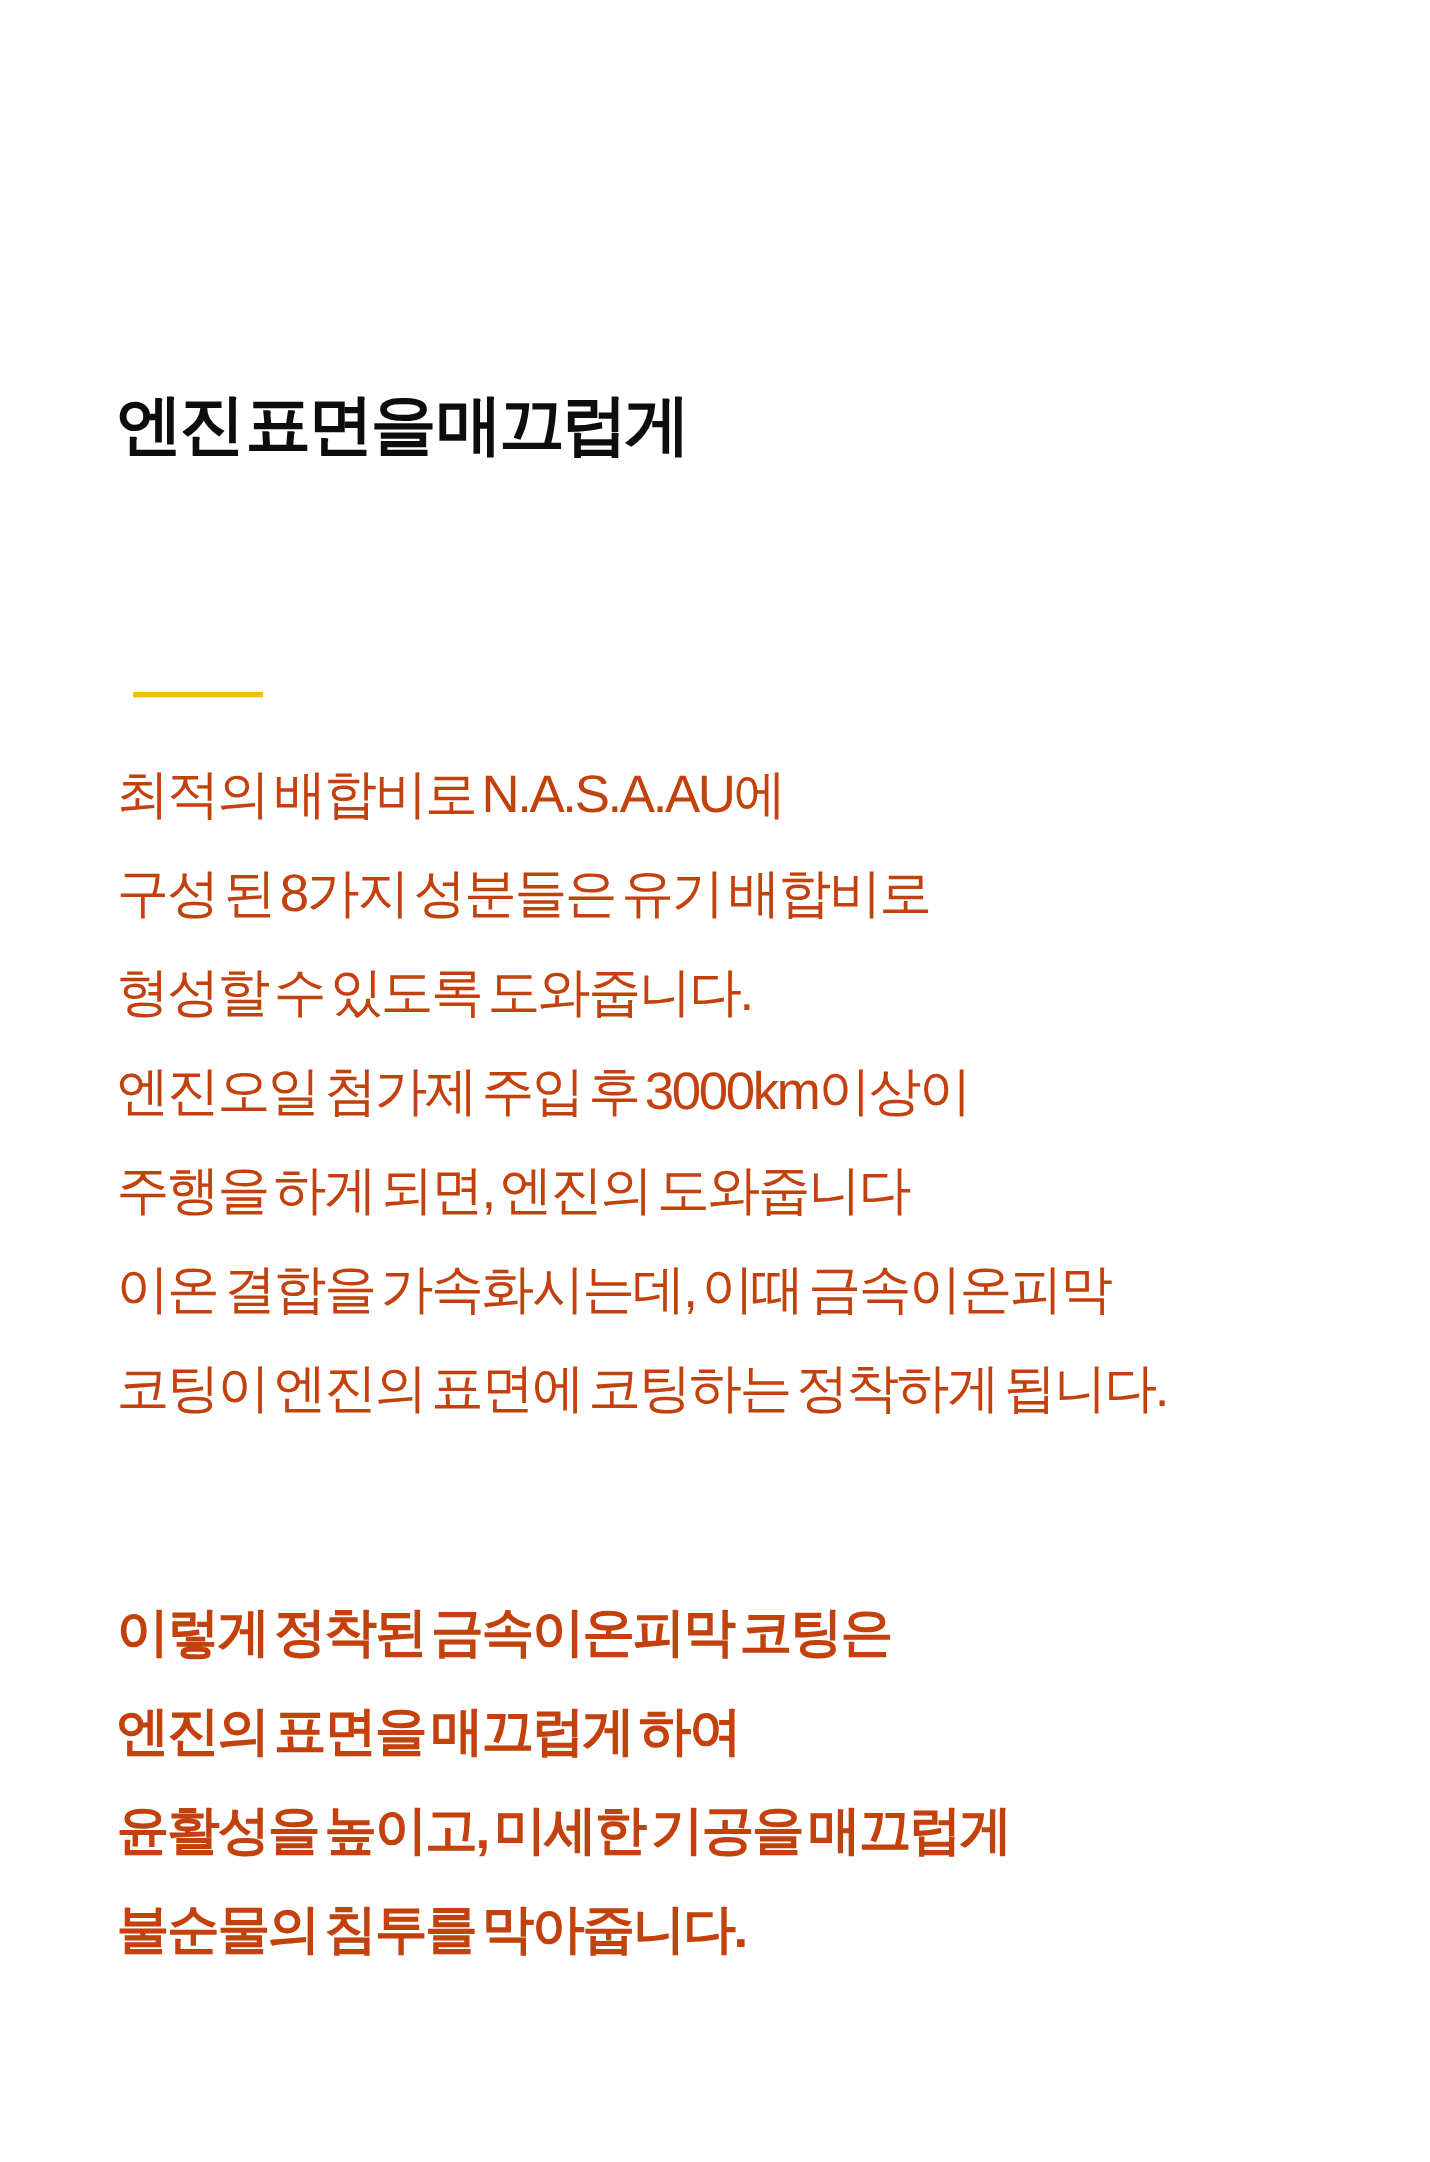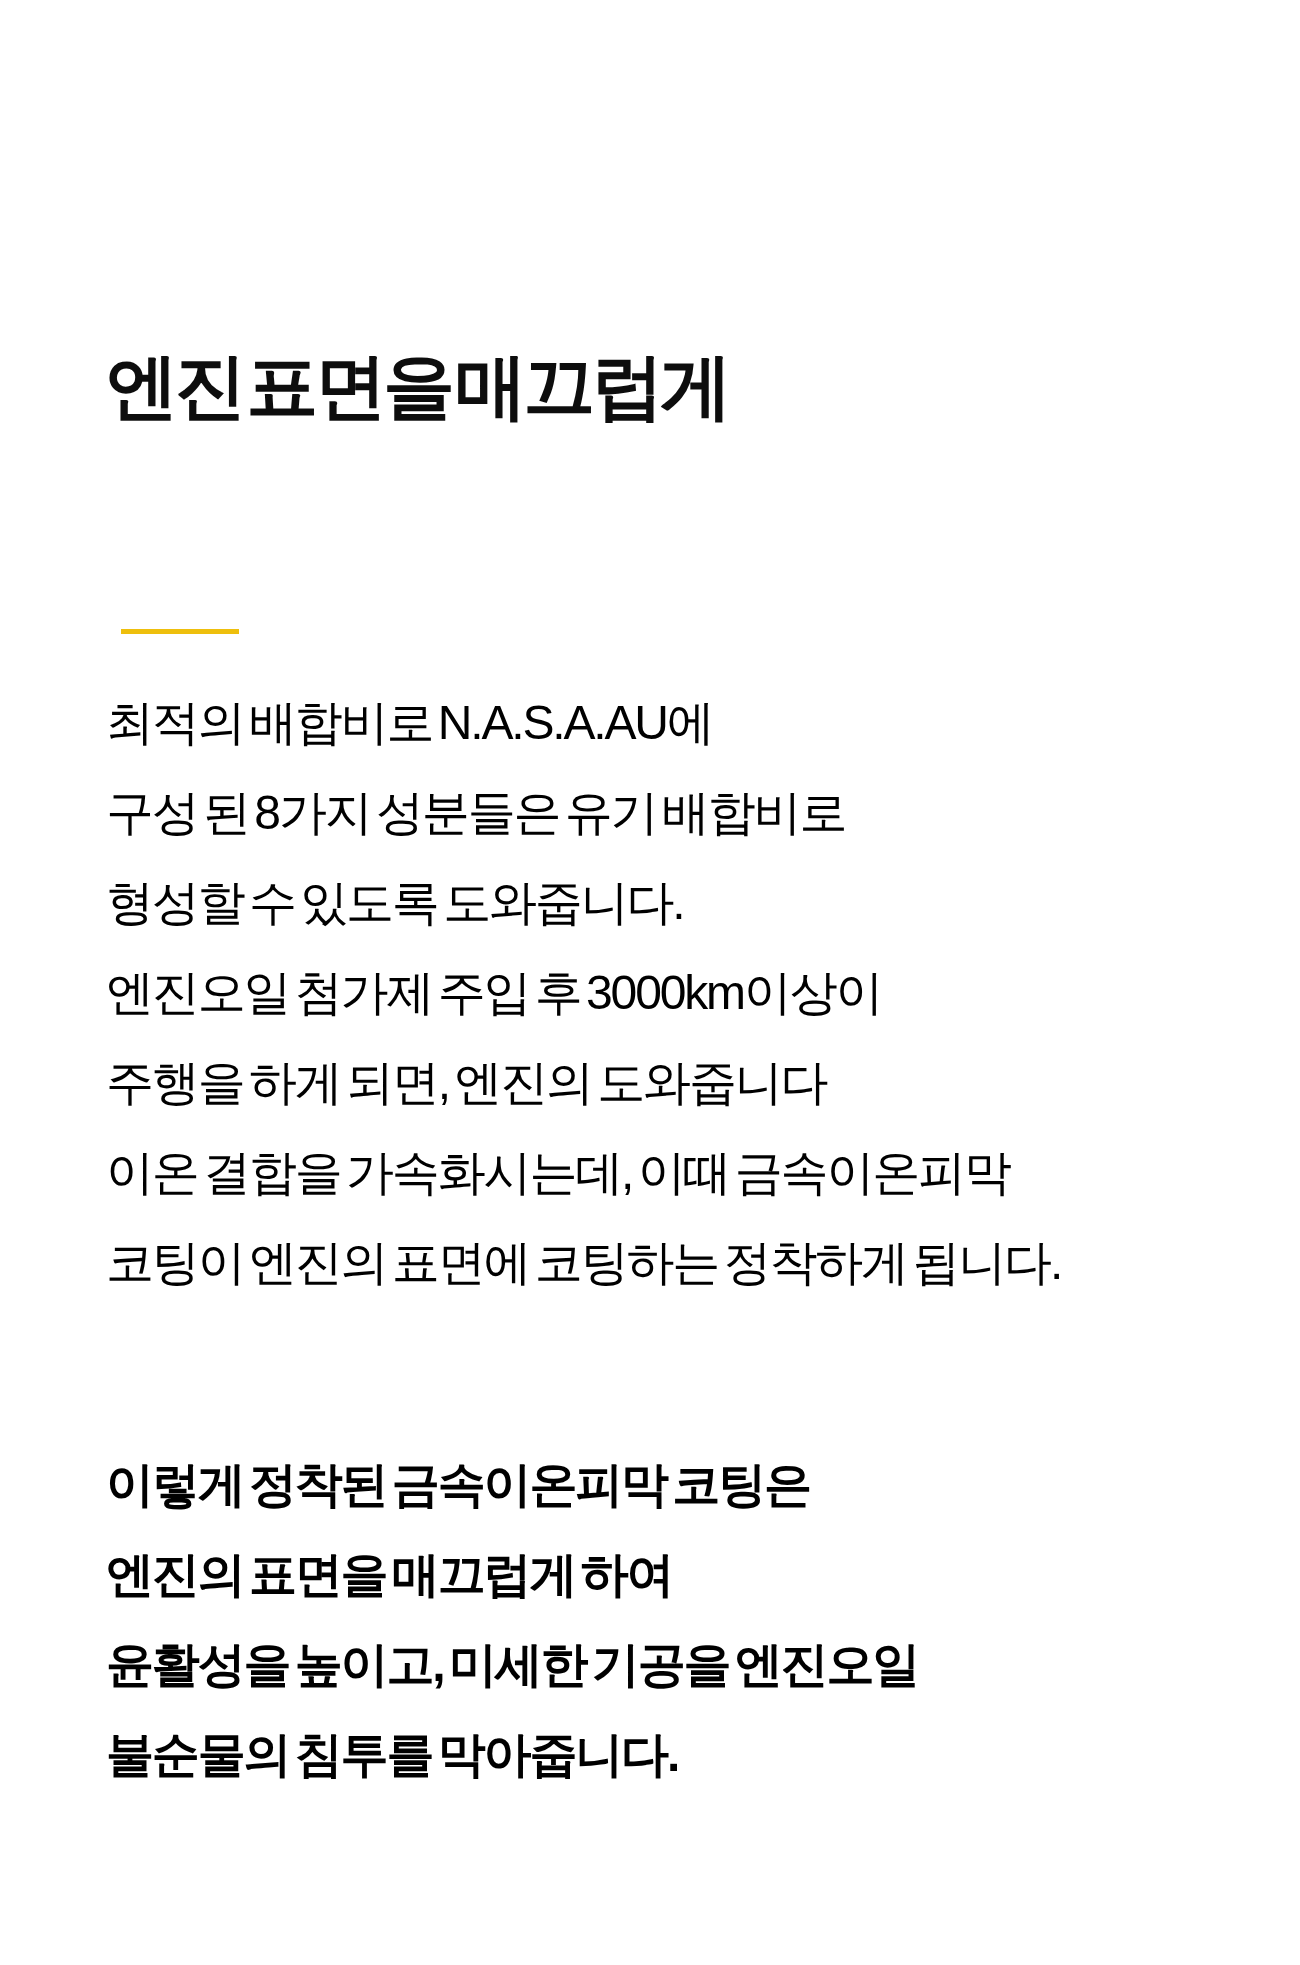--- a/index.html
+++ b/index.html
@@ -10,21 +10,21 @@
     background: #ffffff;
     overflow: hidden;
     font-family: "Liberation Sans", sans-serif;
     color: #0d0d0d;
   }
   .heading {
     position: absolute;
     left: 106px;
     top: 330px;
     margin: 0;
-    font-size: 72px;
+    font-size: 60px;
     line-height: 112px;
     font-weight: 700;
     letter-spacing: -0.05em;
     word-spacing: -0.18em;
     color: #0d0d0d;
   }
   .hline { display: block; white-space: nowrap; }
   .divider {
     position: absolute;
     left: 121px;
@@ -34,21 +34,21 @@
     background: #eebf0d; 
   }
   .para {
     position: absolute;
     left: 106px;
     margin: 0;
     font-size: 48px;
     line-height: 90px;
     letter-spacing: -0.045em;
     word-spacing: -0.12em;
-    color: #000000;
+    color: #c2410c;
   }
   .para-intro { top: 678px; font-weight: 400; }
   .para-benefits { top: 1440px; font-weight: 700; }
   .bline { display: block; white-space: nowrap; }
 </style>
 </head>
 <body>
 
 <div class="page" style="background: rgb(255, 255, 255);">
 
@@ -64,17 +64,17 @@
     <span class="bline">형성할 수 있도록 도와줍니다.</span>
     <span class="bline">엔진오일 첨가제 주입 후 3000km이상이</span>
     <span class="bline">주행을 하게 되면, 엔진의 도와줍니다</span>
     <span class="bline">이온 결합을 가속화시는데, 이때 금속이온피막</span>
     <span class="bline">코팅이 엔진의 표면에 코팅하는 정착하게 됩니다.</span>
   </div>
 
   <div class="para para-benefits">
     <span class="bline">이렇게 정착된 금속이온피막 코팅은</span>
     <span class="bline">엔진의 표면을 매끄럽게 하여</span>
-    <span class="bline">윤활성을 높이고, 미세한 기공을 엔진오일</span>
+    <span class="bline">윤활성을 높이고, 미세한 기공을 매끄럽게</span>
     <span class="bline">불순물의 침투를 막아줍니다.</span>
   </div>
 
 </div>
 
 </body></html>

